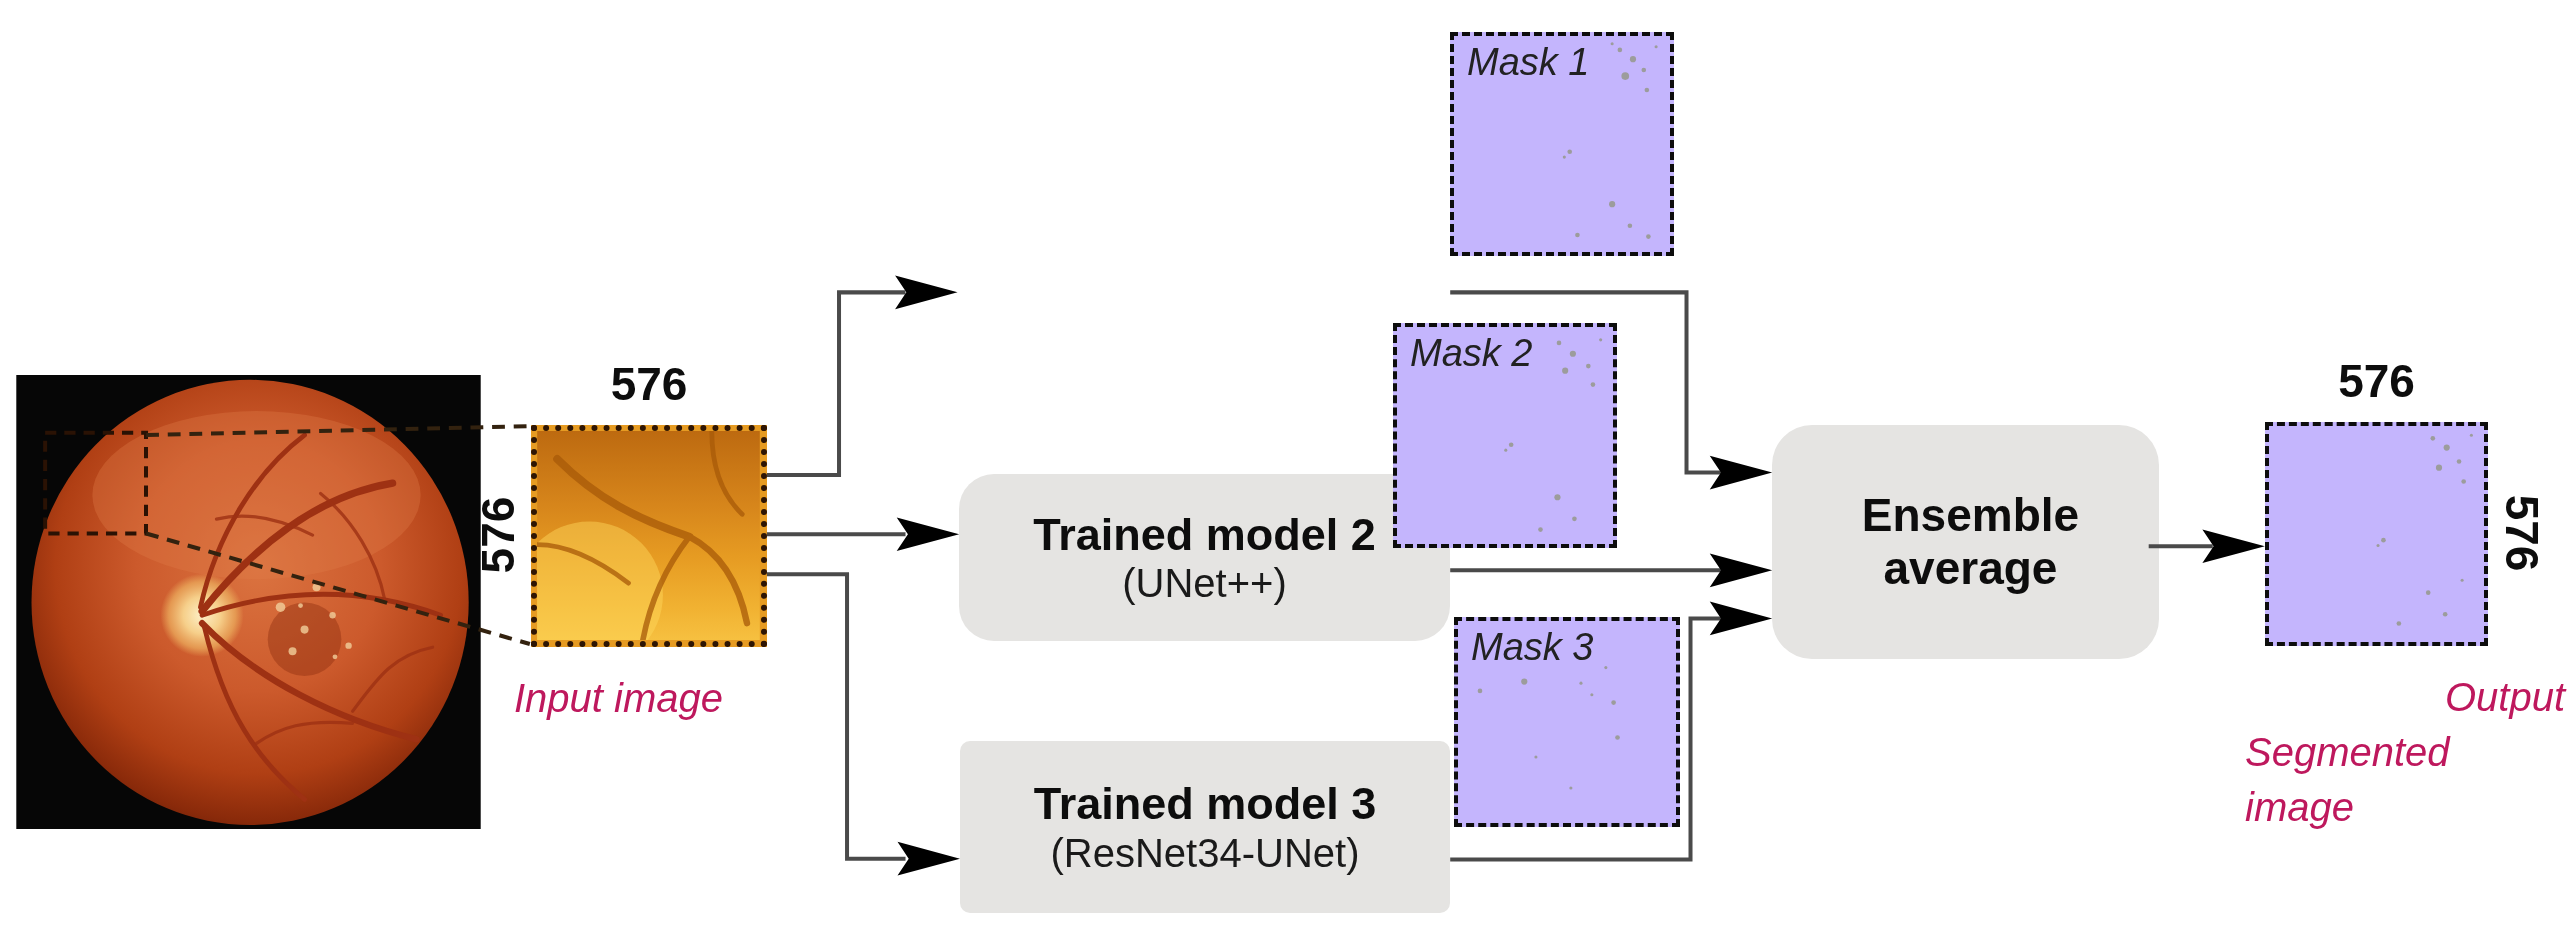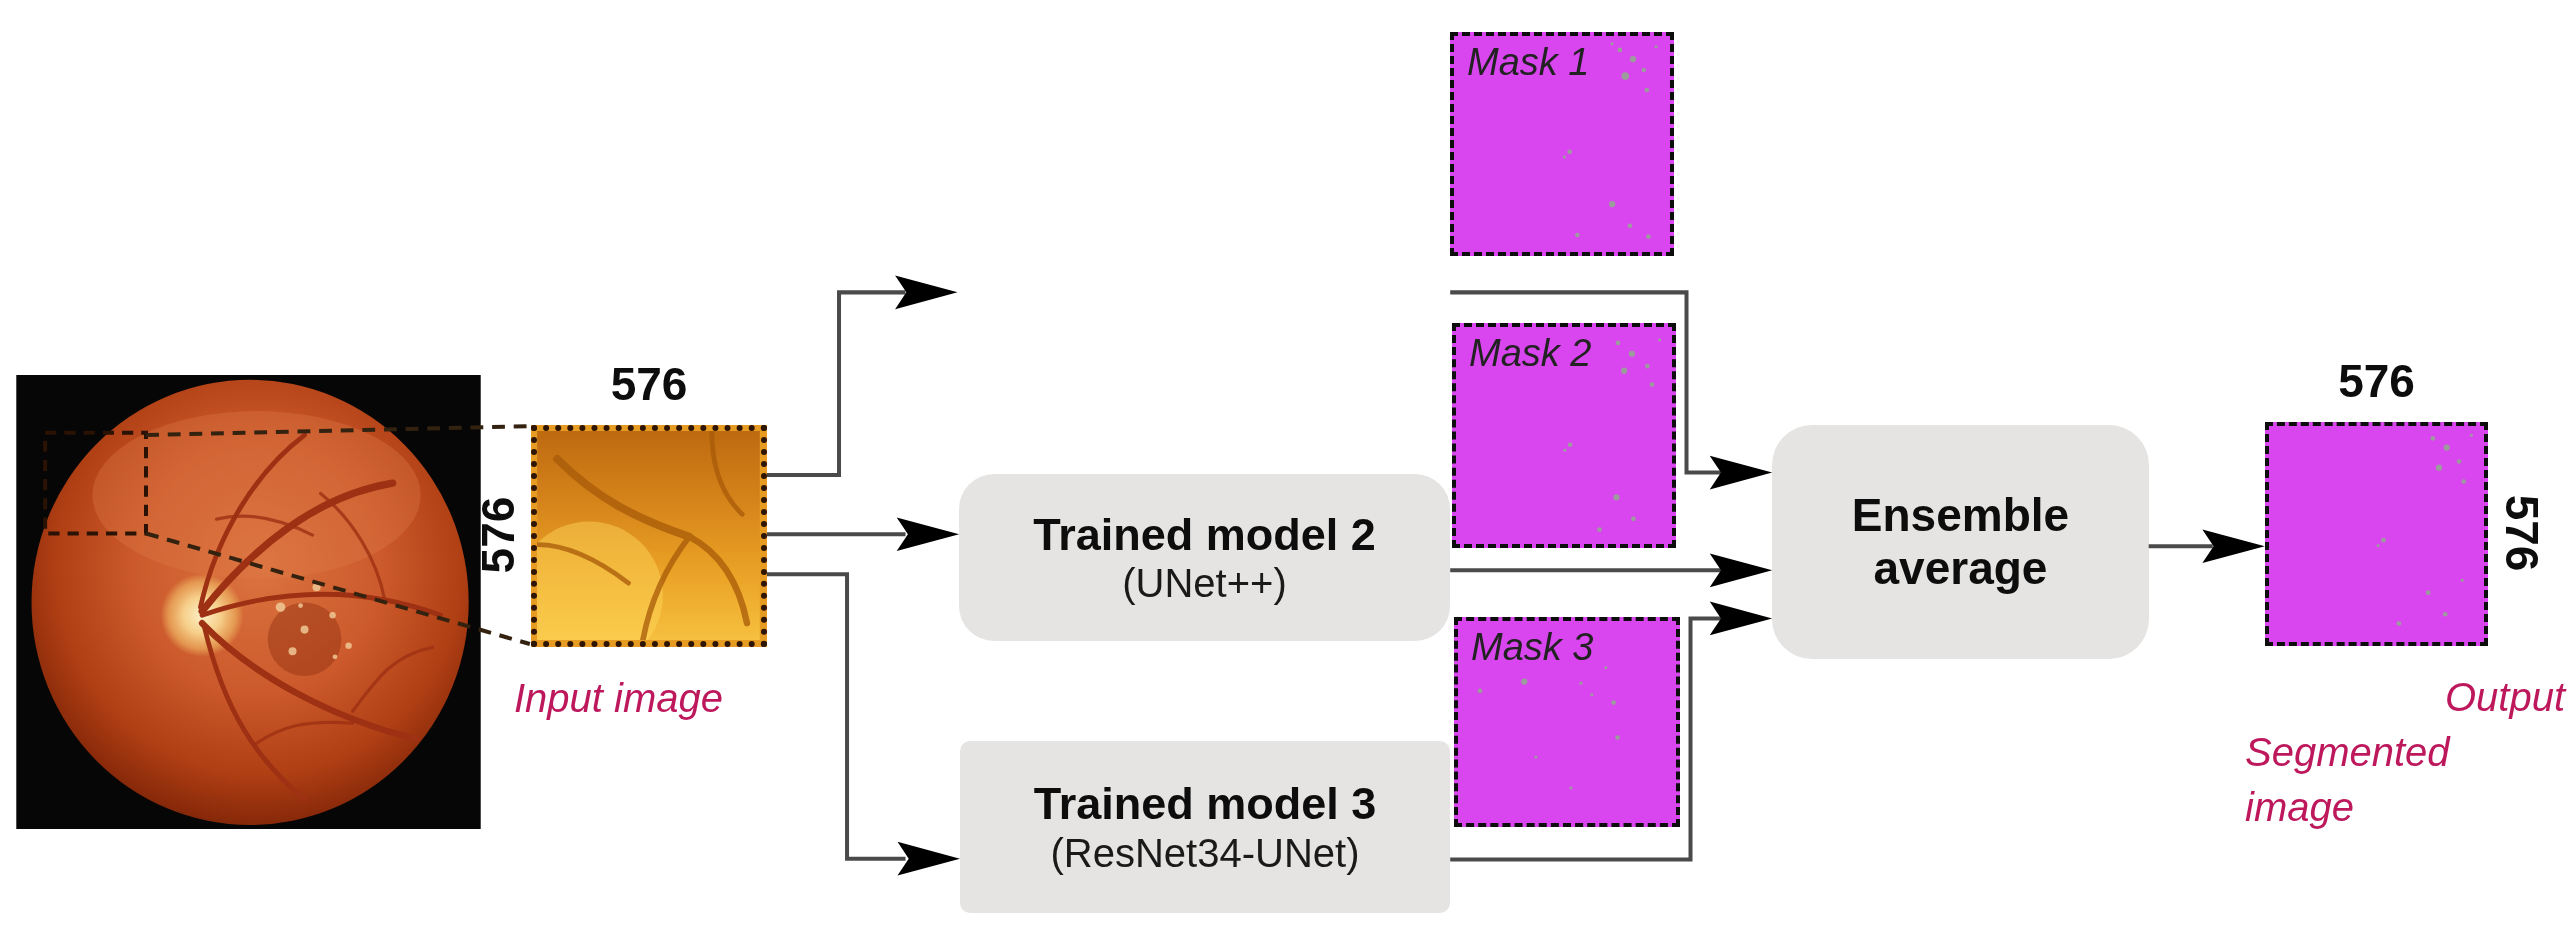--- a/index.html
+++ b/index.html
@@ -11,21 +11,21 @@
   
   .proc-box{
     position:absolute;background:#e5e4e2;border-radius:35px;
     display:flex;flex-direction:column;align-items:center;justify-content:center;
     text-align:center;
   }
   .box-title{font-size:45px;font-weight:bold;color:#0d0d0d;line-height:1.15;}
   .box-subtitle{font-size:40px;color:#1a1a1a;line-height:1.15;}
   
   .mask-box{
-    position:absolute;background:#d946ef;border:4.8px dashed #0d0d0d;
+    position:absolute;background:#c4b5fd;border:4.8px dashed #0d0d0d;
     box-sizing:border-box;
   }
   .mask-label{
     position:absolute;top:4.8px;left:13px;font-size:38px;font-style:italic;color:#222;
   }
   .speckles{position:absolute;left:0;top:0;width:100%;height:100%;}
   
   .patch{
     position:absolute;left:531px;top:425px;width:236px;height:222px;
     border:6.4px dotted #2e1504;box-sizing:border-box;background:#e69b22;
@@ -139,21 +139,21 @@
         <circle cx="262" cy="14" r="2"></circle>
           <circle cx="150" cy="150" r="3"></circle>
           <circle cx="143" cy="157" r="2"></circle>
         <circle cx="205" cy="218" r="4"></circle>
           <circle cx="228" cy="246" r="3"></circle>
           <circle cx="252" cy="260" r="3"></circle>
         <circle cx="160" cy="258" r="3"></circle>
       </g>
     </svg>
   </div>
-  <div class="mask-box" style="left:1452px;top:323px;width:224px;height:225px;">
+  <div class="mask-box" style="left:1393px;top:323px;width:224px;height:225px;">
     <div class="mask-label">Mask 2</div>
     <svg class="speckles" viewBox="0 0 280 280">
       <g fill="#9c9c9c">
         <circle cx="210" cy="20" r="3"></circle>
           <circle cx="228" cy="34" r="4"></circle>
           <circle cx="248" cy="50" r="3"></circle>
         <circle cx="218" cy="56" r="4"></circle>
           <circle cx="254" cy="74" r="3"></circle>
           <circle cx="264" cy="16" r="2"></circle>
         <circle cx="148" cy="152" r="3"></circle>
@@ -174,21 +174,21 @@
         <circle cx="158" cy="80" r="2"></circle>
           <circle cx="172" cy="95" r="2"></circle>
           <circle cx="200" cy="105" r="3"></circle>
         <circle cx="205" cy="150" r="3"></circle>
           <circle cx="100" cy="175" r="2"></circle>
           <circle cx="145" cy="215" r="2"></circle>
       </g>
     </svg>
   </div>
 
-  <div class="proc-box" style="left:1772px;top:425px;width:377px;height:234px;border-radius:40px;">
+  <div class="proc-box" style="left:1772px;top:425px;width:377px;height:234px;border-radius:40px;padding-left:10px;">
     <div class="box-title" style="font-size:46px;">Ensemble</div>
     <div class="box-title" style="font-size:46px;">average</div>
   </div>
 
   <div class="mask-box" style="left:2265px;top:422px;width:223px;height:224px;">
     <svg class="speckles" viewBox="0 0 278 280">
       <g fill="#9c9c9c">
         <circle cx="212" cy="16" r="3"></circle>
           <circle cx="230" cy="28" r="4"></circle>
           <circle cx="246" cy="46" r="3"></circle>

